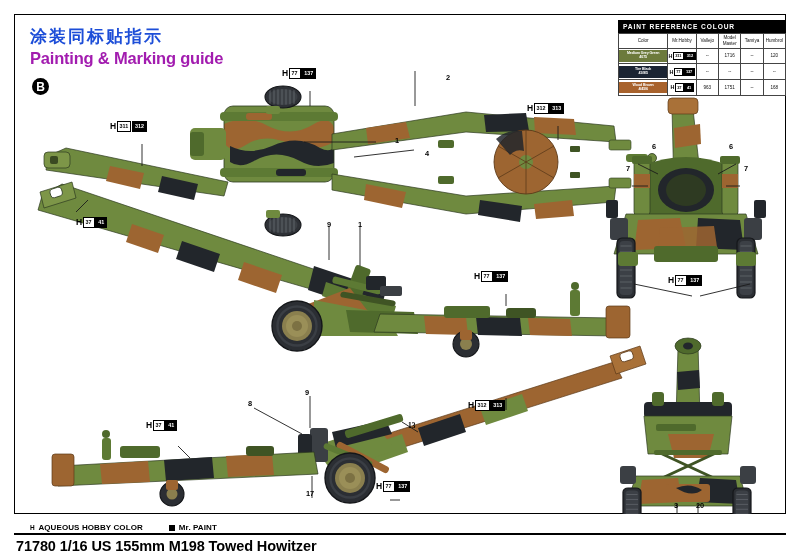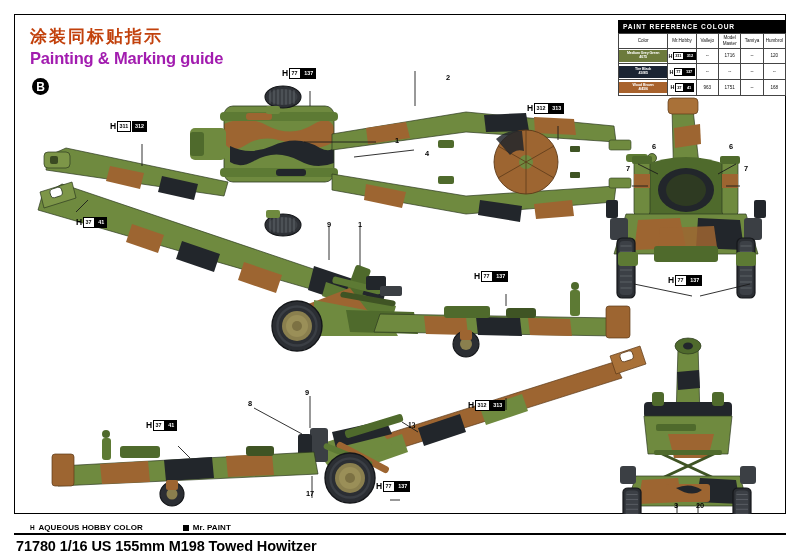--- a/index.html
+++ b/index.html
@@ -39,21 +39,21 @@
   .title-block {
     position: absolute;
     left: 30px;
     top: 26px;
     width: 330px;
   }
   .title-cn {
     font-size: 17px;
     font-weight: 700;
     letter-spacing: 2px;
-    color: #c2410c;
+    color: #1d4ed8;
     line-height: 1.25;
     font-family: "DejaVu Sans", sans-serif;
   }
   .title-en {
     font-size: 16.5px;
     font-weight: 700;
     color: #a21caf;
     line-height: 1.3;
     margin-top: 1px;
     letter-spacing: -0.2px;
@@ -200,21 +200,21 @@
   }
   .stage svg { display: block; }
 
   
   .legend {
     position: absolute;
     left: 30px;
     top: 523px;
     display: flex;
     align-items: center;
-    gap: 40px;
+    gap: 26px;
     font-size: 8px;
     font-weight: 700;
     color: #000;
     letter-spacing: 0.1px;
   }
   .legend .item { display: flex; align-items: center; gap: 4px; }
   .legend .hmark {
     font-size: 6.5px;
     font-weight: 700;
     letter-spacing: -0.3px;

